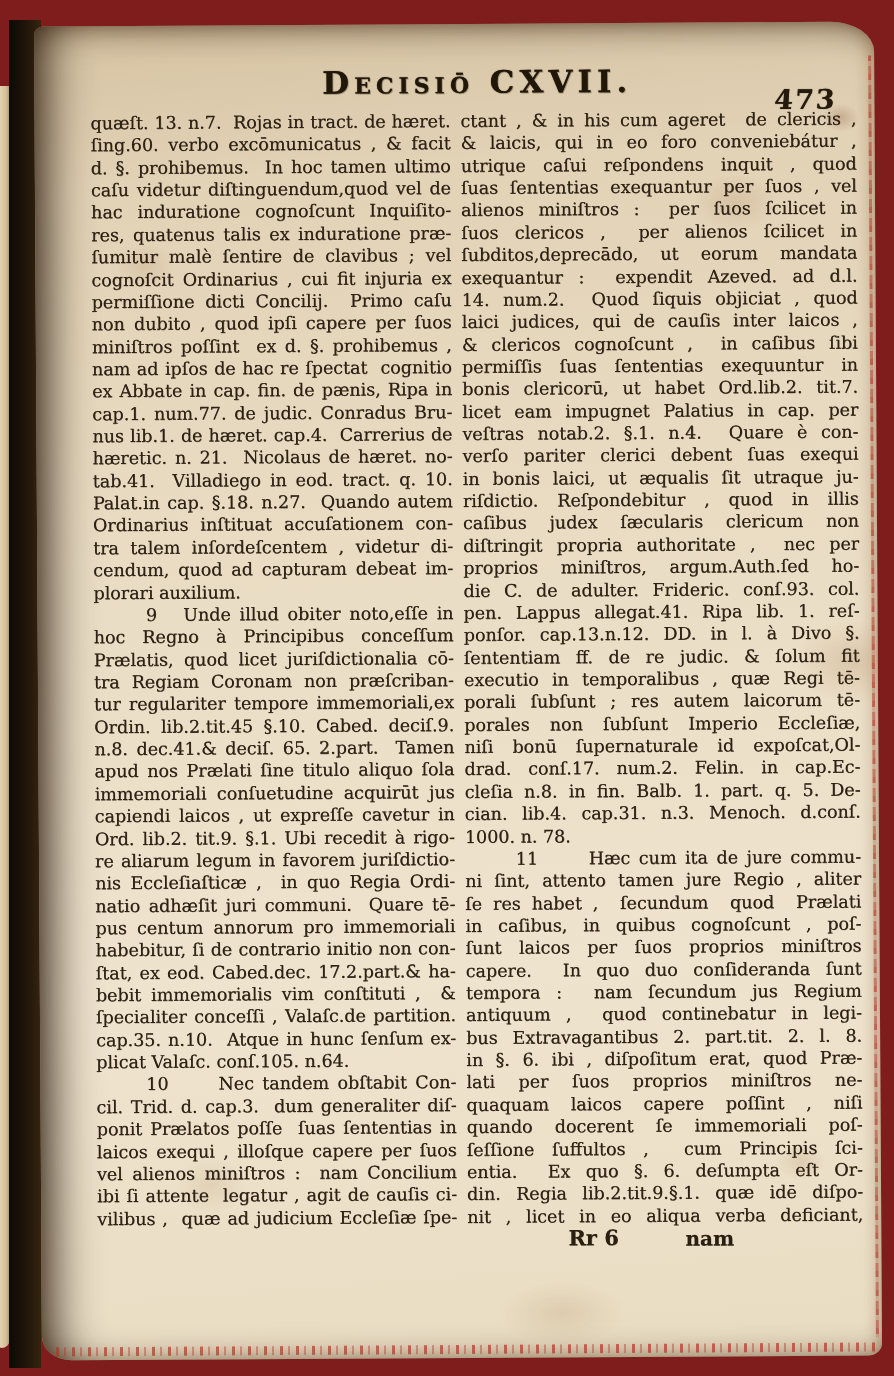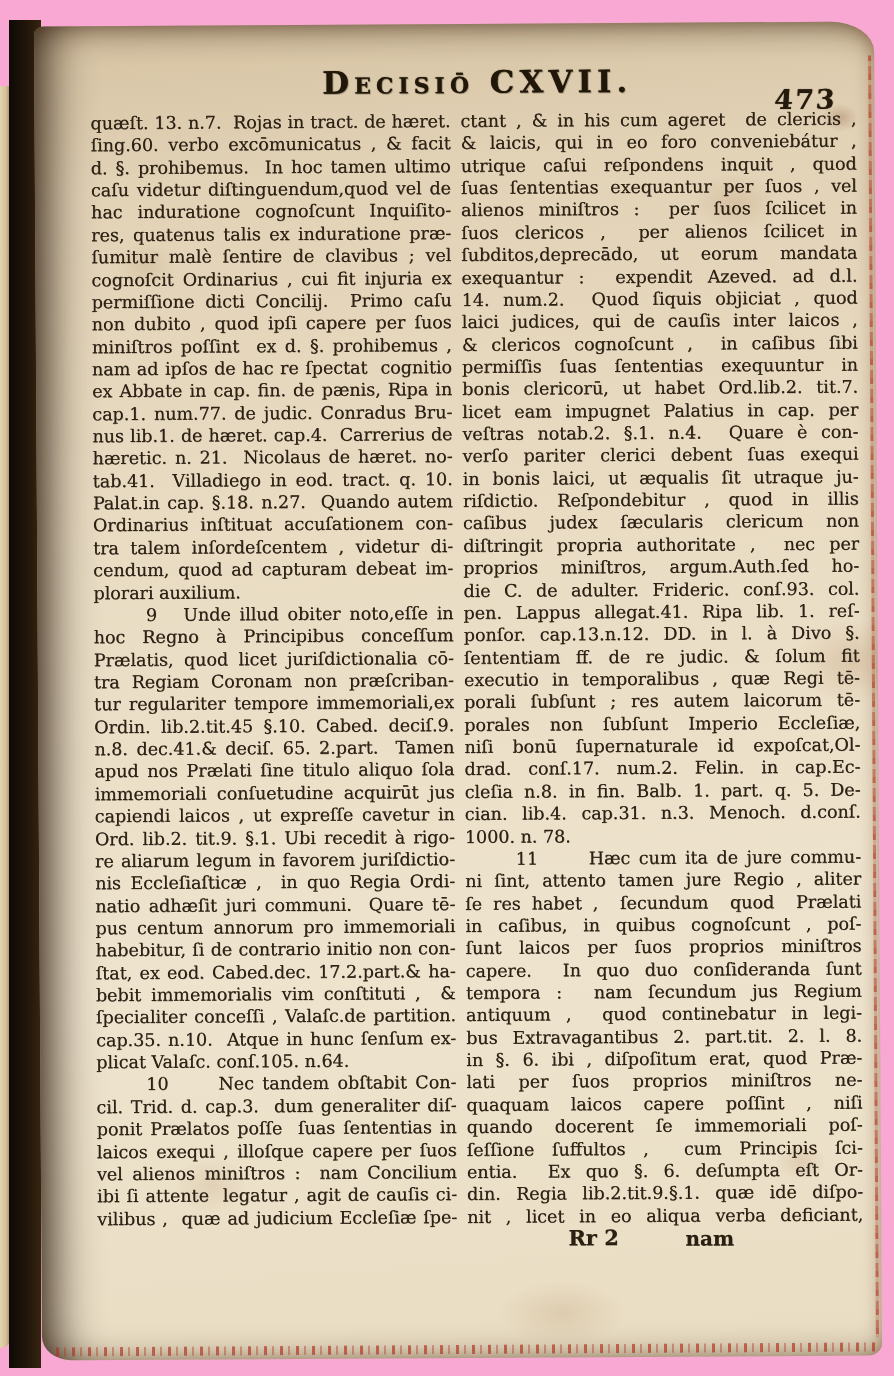--- a/index.html
+++ b/index.html
@@ -1,16 +1,16 @@
 <!DOCTYPE html>
 <html><head>
 <meta charset="utf-8">
 <style>
   html,body{margin:0;padding:0;background:#0b0907;}
-  .scene{position:relative;width:894px;height:1376px;overflow:hidden;background:#f9a8d4;
+  .scene{position:relative;width:894px;height:1376px;overflow:hidden;background:#7f1d1d;
          font-family:"DejaVu Serif", serif;}
   
   .adjacent-page{position:absolute;left:0;top:86px;width:10px;height:1262px;
      background:linear-gradient(90deg,#e3d2b0 0%,#d3bf98 60%,#a8906a 100%);
      border-radius:0 0 14px 2px;}
   
   .gutter-band{position:absolute;left:9px;top:20px;width:32px;height:1348px;
      background:linear-gradient(90deg,#0e0a06 0%,#1d1309 45%,#35240f 100%);}
   
   .page{position:absolute;left:38px;top:24px;width:840px;height:1334px;
@@ -169,16 +169,16 @@
           <div class="text-line">lati per ſuos proprios miniſtros ne-</div>
           <div class="text-line">quaquam laicos capere poſſint , niſi</div>
           <div class="text-line">quando docerent ſe immemoriali poſ-</div>
           <div class="text-line">ſeſſione ſuffultos ,&nbsp;&nbsp;cum Principis ſci-</div>
           <div class="text-line">entia.&nbsp;&nbsp;Ex quo §. 6. deſumpta eſt Or-</div>
           <div class="text-line">din. Regia lib.2.tit.9.§.1. quæ idē diſpo-</div>
           <div class="text-line">nit , licet in eo aliqua verba deficiant,</div>
         </div>
     </div>
 
-    <span class="footer-sig">Rr 2</span>
+    <span class="footer-sig">Rr 6</span>
     <span class="footer-catch">nam</span>
   </div>
 </div>
 
 </body></html>

